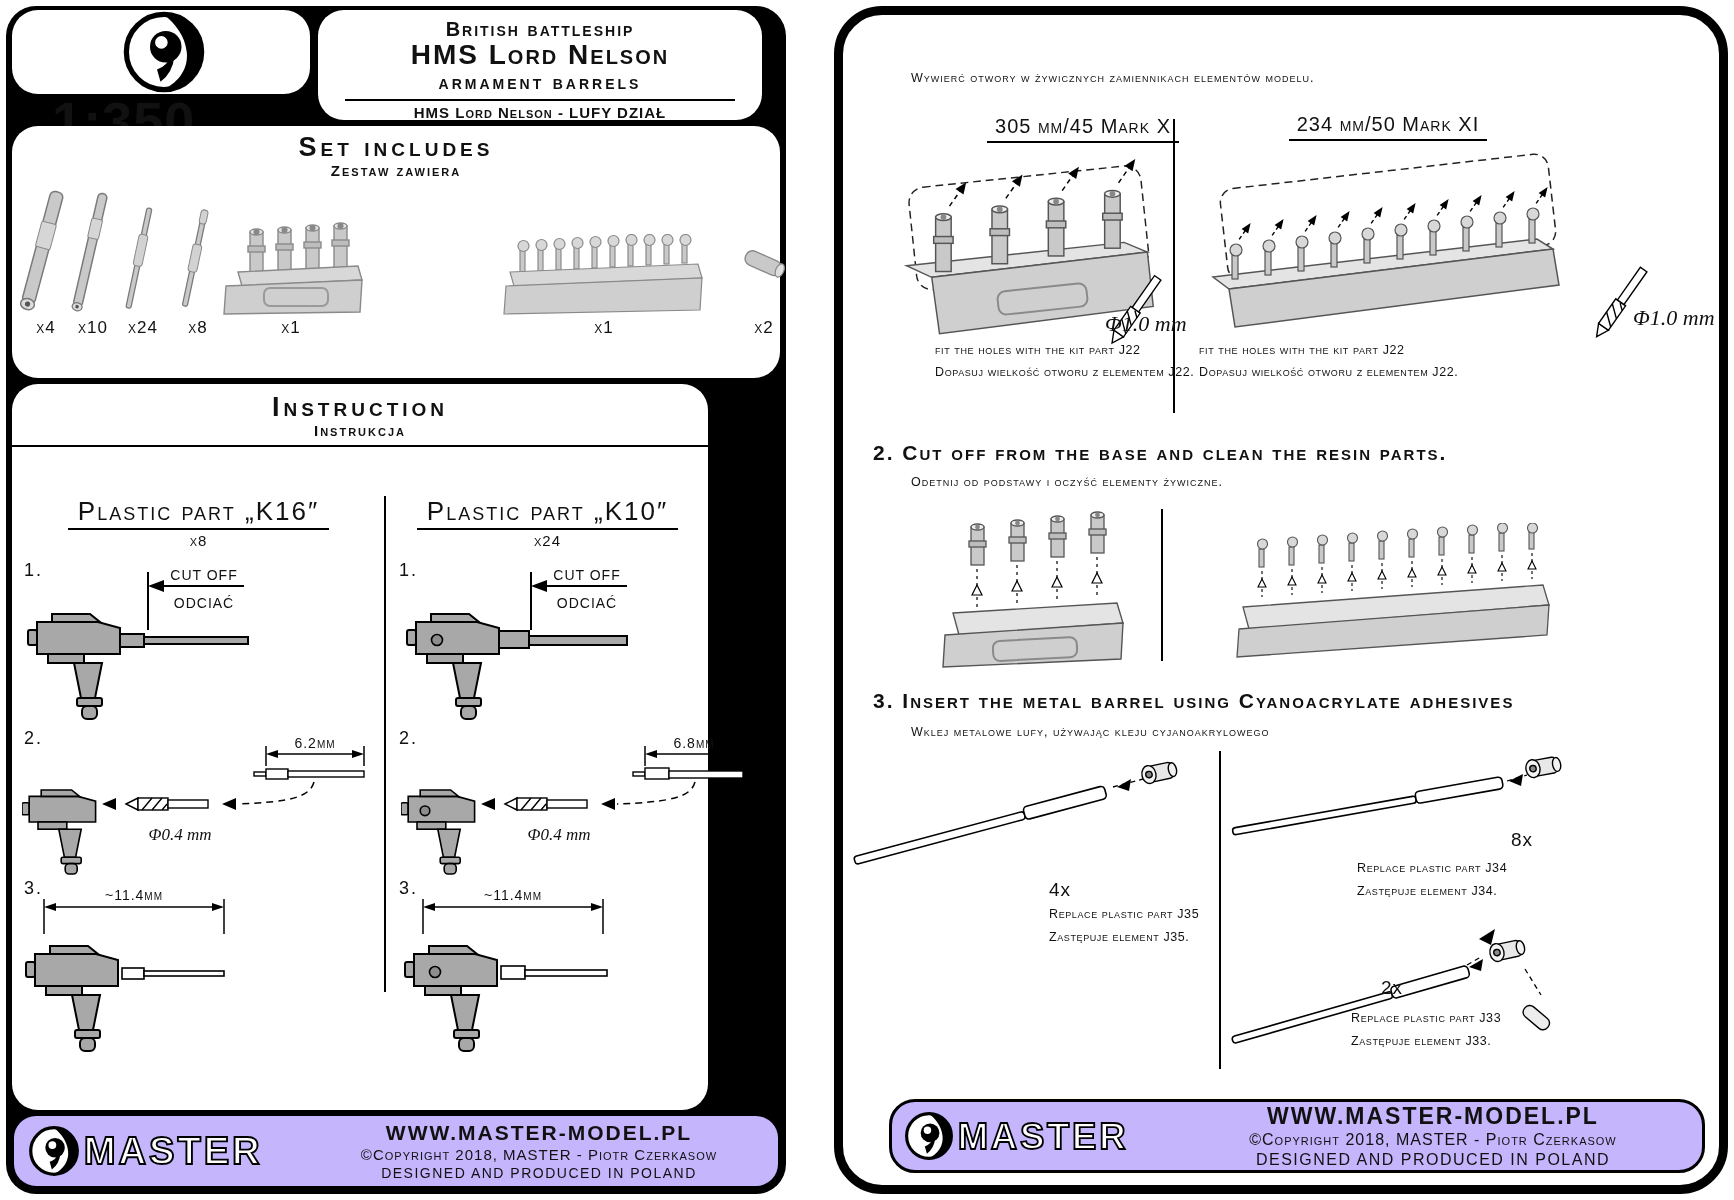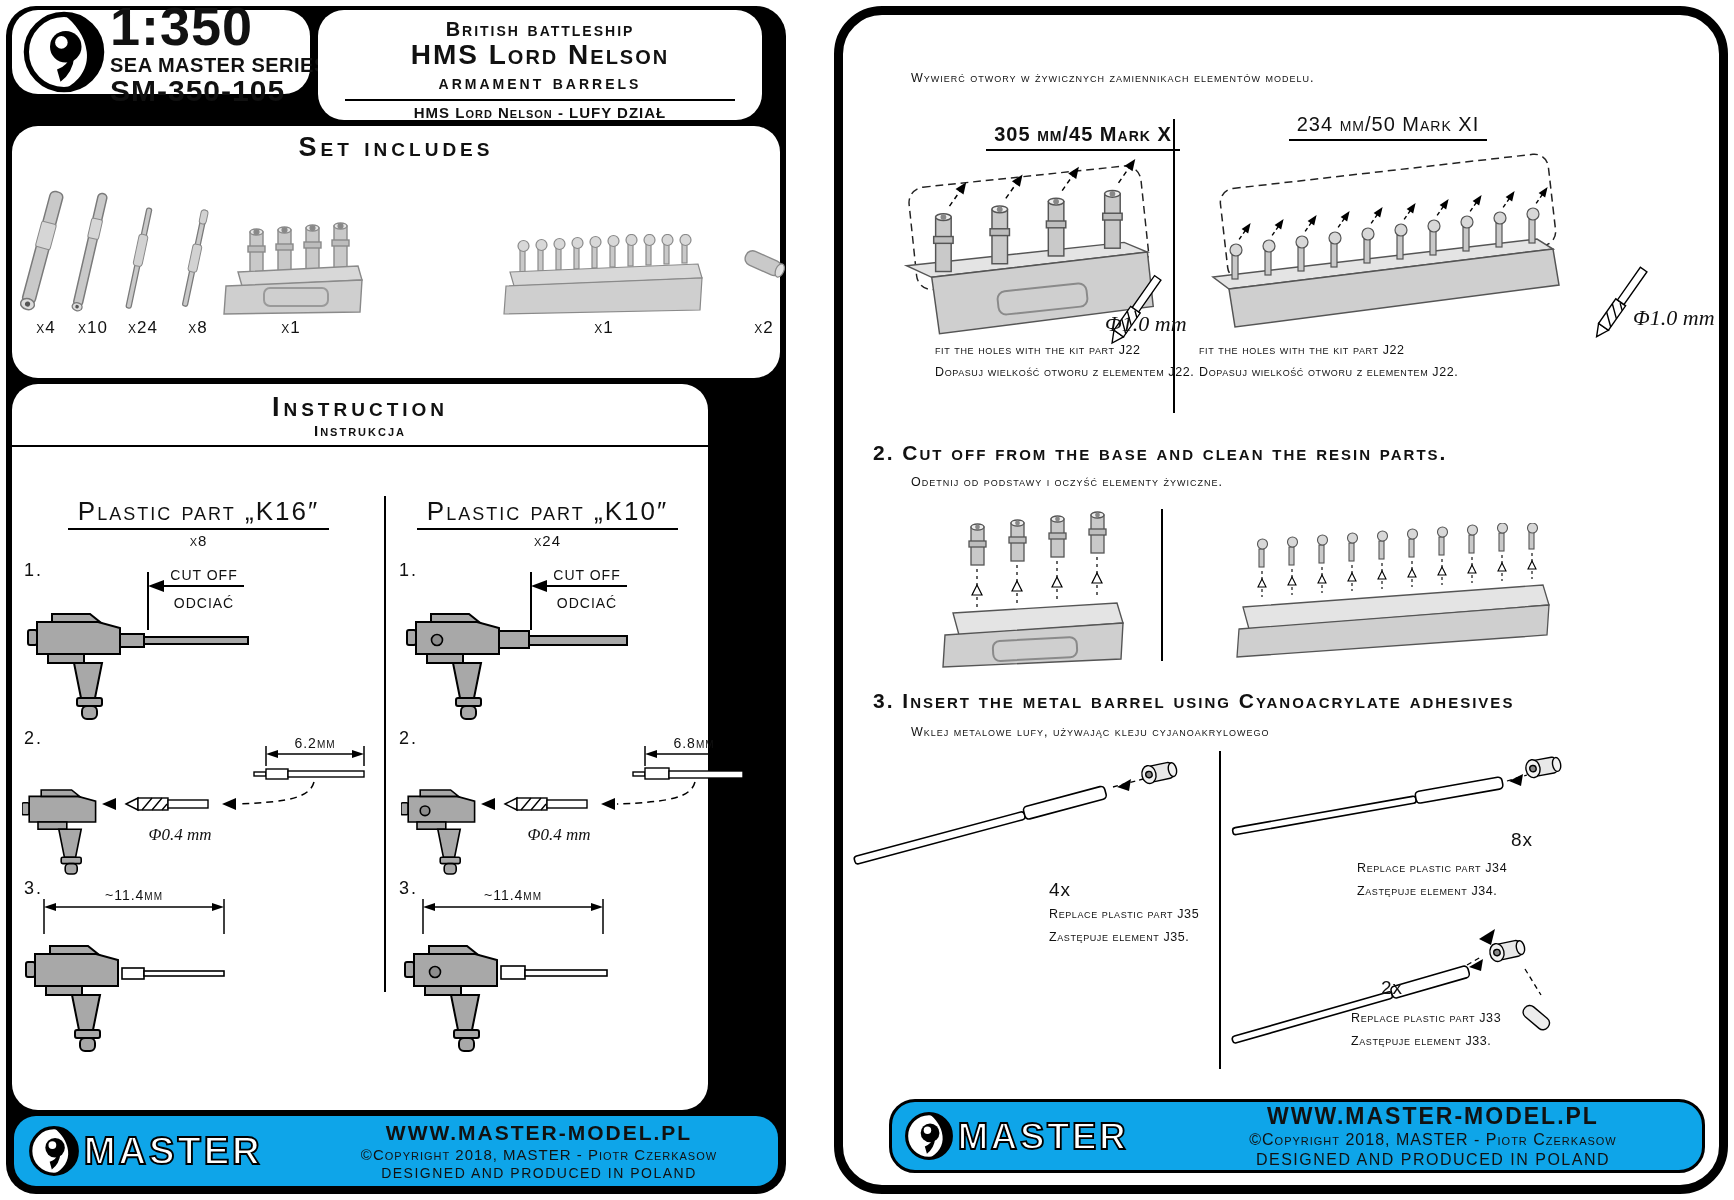--- a/index.html
+++ b/index.html
@@ -5,21 +5,21 @@
   html,body{margin:0;padding:0;}
   body{
     width:1734px;height:1200px;position:relative;background:#fff;
     font-family:"Liberation Sans",sans-serif;color:#111;overflow:hidden;
   }
   .sc{font-variant:small-caps;}
   .abs{position:absolute;}
   
   .page-left{position:absolute;left:6px;top:6px;width:780px;height:1188px;background:#000;border-radius:30px;}
   .wbox{position:absolute;background:#fff;border-radius:26px;}
-  .logo-box{left:6px;top:4px;width:298px;height:84px;display:flex;align-items:center;}
+  .logo-box{left:6px;top:4px;width:298px;height:84px;display:flex;align-items:center;flex-direction:column;}
   .logo-box svg.spiral{flex:0 0 auto;margin:0 4px 0 10px;}
   .logo-txt{line-height:1;}
   .scale-big{font-size:54px;font-weight:bold;letter-spacing:1px;}
   .series{font-size:20px;font-weight:bold;letter-spacing:.5px;margin-top:2px;white-space:nowrap;}
   .code{font-size:30px;font-weight:bold;letter-spacing:1px;margin-top:1px;}
   .title-box{left:312px;top:4px;width:444px;height:110px;text-align:center;padding-top:8px;box-sizing:border-box;}
   .t1{font-size:20px;font-weight:bold;letter-spacing:2px;}
   .t2{font-size:28px;font-weight:bold;letter-spacing:2px;margin-top:-2px;}
   .t3{font-size:20px;font-weight:bold;letter-spacing:3px;}
   .title-hr{width:88%;border:0;border-top:2px solid #000;margin:5px auto 3px auto;}
@@ -33,21 +33,21 @@
   .instr-head{border-bottom:2px solid #000;padding-top:8px;padding-bottom:6px;}
   .cols{position:absolute;left:0;top:96px;right:0;bottom:0;}
   .col{position:absolute;top:0;bottom:0;}
   .colA{left:0;width:373px;}
   .colB{left:375px;right:0;}
   .vdiv{position:absolute;background:#000;width:2px;}
   .part-title-wrap{text-align:center;margin-top:16px;}
   .part-title{display:inline-block;font-size:26px;letter-spacing:2px;border-bottom:2.5px solid #000;padding:0 10px 1px 10px;}
   .part-qty{text-align:center;font-size:15px;letter-spacing:1px;margin-top:2px;}
   .stepno{position:absolute;font-size:18px;letter-spacing:2px;}
-  .footer-bar{position:absolute;background:#0ea5e9;display:flex;align-items:center;}
+  .footer-bar{position:absolute;background:#c4b5fd;display:flex;align-items:center;}
   .fb-left{left:8px;right:8px;bottom:8px;height:70px;border-radius:22px;}
   .footer-txt{flex:1;text-align:center;line-height:1.25;}
   .f-url{font-size:21px;font-weight:bold;letter-spacing:2px;}
   .f-copy{font-size:15px;letter-spacing:1px;}
   .f-made{font-size:14px;letter-spacing:1.5px;}
   
   .page-right{position:absolute;left:834px;top:6px;width:894px;height:1188px;background:#fff;
     border:9px solid #000;border-radius:48px;box-sizing:border-box;}
   .step-title{position:absolute;font-size:21px;font-weight:bold;letter-spacing:2px;white-space:nowrap;}
   .step-sub{position:absolute;font-size:12.5px;letter-spacing:1px;white-space:nowrap;}
@@ -113,20 +113,21 @@
   <div class="wbox title-box">
     <div class="t1 sc">British battleship</div>
     <div class="t2 sc">HMS Lord Nelson</div>
     <div class="t3 sc">armament barrels</div>
     <hr class="title-hr">
     <div class="t4 sc">HMS Lord Nelson - LUFY DZIAŁ</div>
   </div>
 
   <div class="wbox panel-set">
     <div class="p-title sc">Set includes</div>
+    <div class="p-sub sc">Zestaw zawiera</div>
 
     <div class="part" style="left:10px;top:62px;transform:rotate(15deg);">
       <svg width="40" height="128" viewBox="0 0 40 128">
         <rect x="13" y="2" width="13" height="115" rx="5" fill="#c9c9c9" stroke="#7a7a7a" stroke-width="1.5"></rect>
         <rect x="12" y="34" width="15" height="26" rx="2" fill="#d6d6d6" stroke="#8a8a8a"></rect>
         <ellipse cx="19.5" cy="118" rx="7" ry="5.5" fill="#ddd" stroke="#7a7a7a" stroke-width="1.5"></ellipse>
         <circle cx="19.5" cy="118" r="2.6" fill="#555"></circle>
       </svg>
     </div>
     <div class="part" style="left:62px;top:64px;transform:rotate(13deg);">
@@ -366,21 +367,21 @@
       <div class="f-copy sc">©Copyright 2018, MASTER - Piotr Czerkasow</div>
       <div class="f-made">DESIGNED AND PRODUCED IN POLAND</div>
     </div>
   </div>
 </div>
 
 <div class="page-right">
 
   <div class="step-sub sc" style="left:68px;top:56px;">Wywierć otwory w żywicznych zamiennikach elementów modelu.</div>
 
-  <div class="col-header sc" style="left:80px;top:108px;width:320px;font-weight:bold;">
+  <div class="col-header sc" style="left:80px;top:100px;width:320px;">
     <span>305 mm/45 Mark X</span>
   </div>
   <div class="col-header sc" style="left:380px;top:98px;width:330px;">
     <span>234 mm/50 Mark XI</span>
   </div>
   <div class="vdiv" style="left:330px;top:104px;height:294px;"></div>
 
   <svg class="abs" style="left:36px;top:138px;" width="292" height="204" viewBox="0 0 300 210">
     <rect x="34" y="24" width="240" height="106" rx="16" fill="none" stroke="#222" stroke-width="1.5" stroke-dasharray="8 5" transform="rotate(-6 154 78)"></rect>
     <polygon points="28,116 252,92 276,102 54,128" fill="#e4e4e4" stroke="#555" stroke-width="1.5"></polygon>

